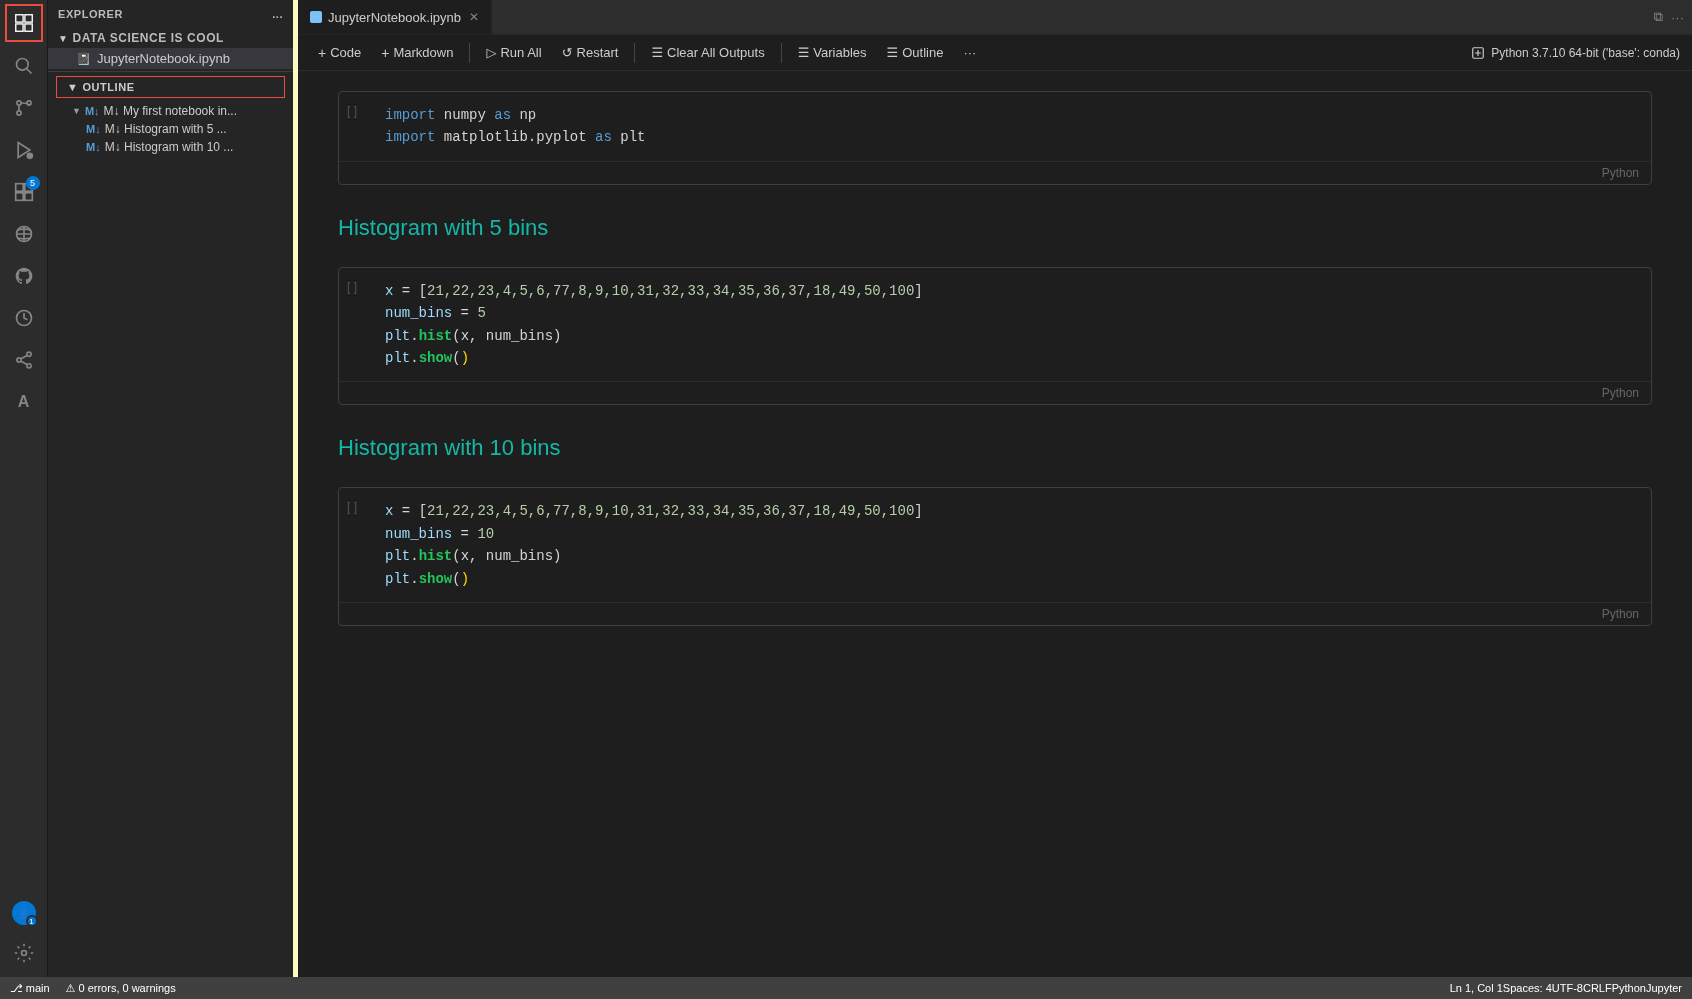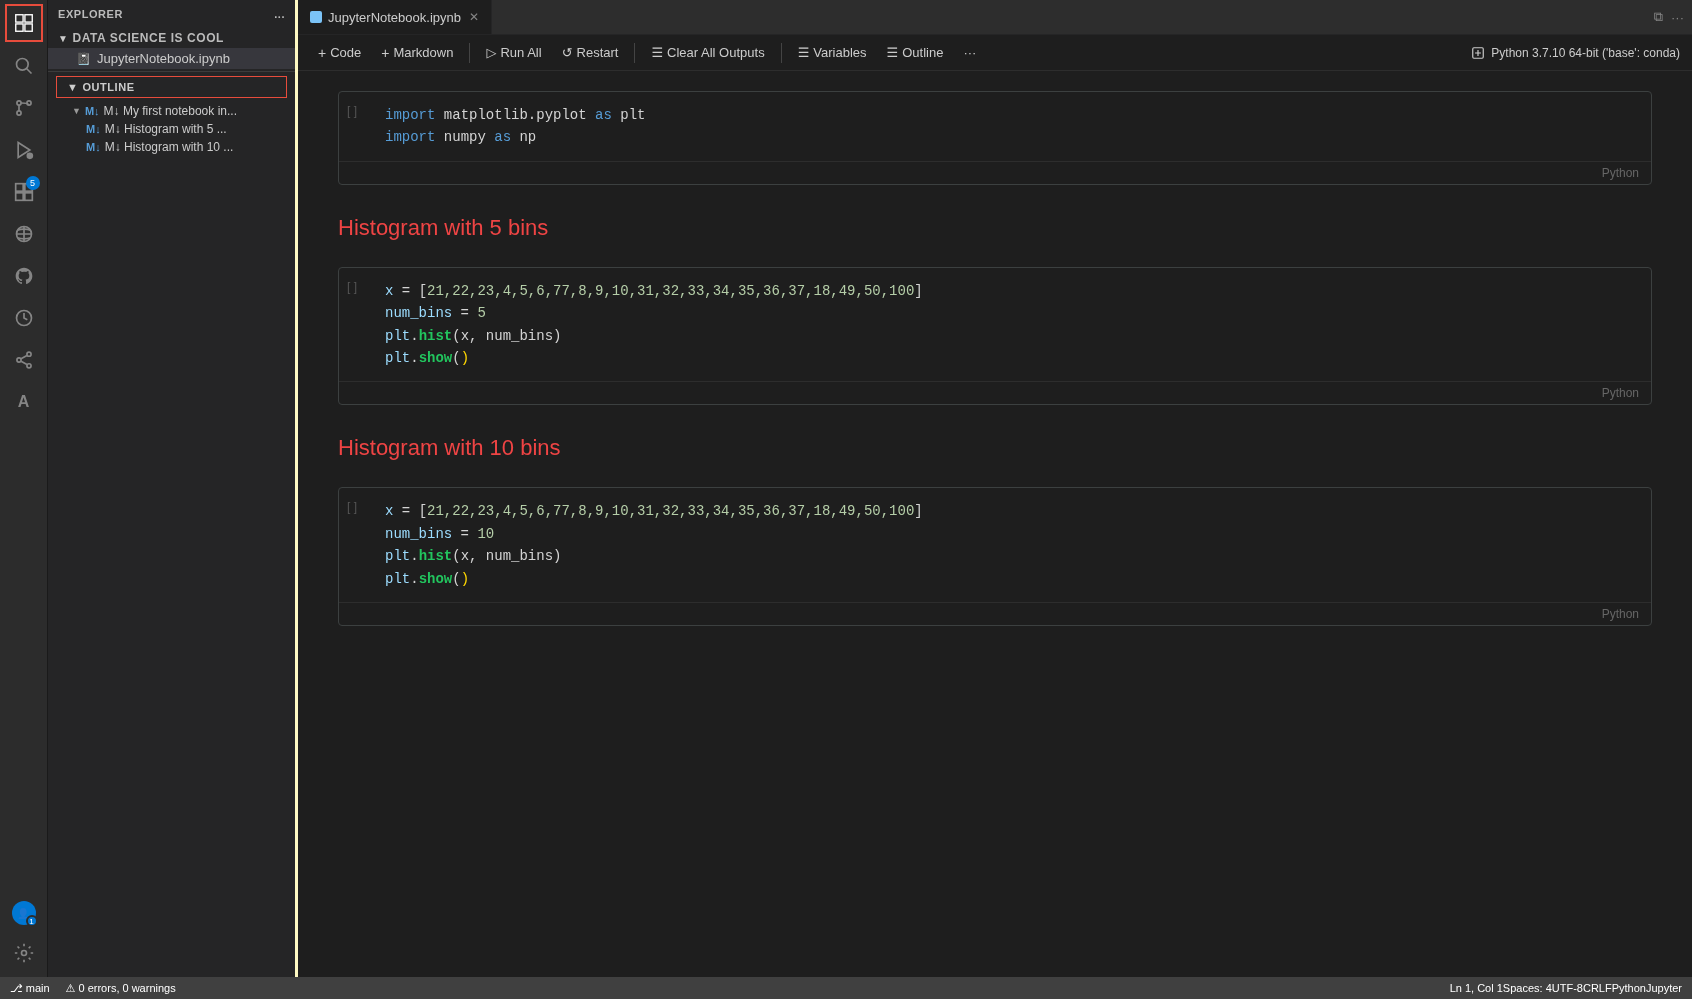--- a/index.html
+++ b/index.html
@@ -92,21 +92,21 @@
     }
 
     
     .sidebar {
       width: 250px;
       background: #252526;
       display: flex;
       flex-direction: column;
       flex-shrink: 0;
       overflow: hidden;
-      border-right: 3px solid #fef9c3;
+      border-right: 5px solid #fef9c3;
     }
     .sidebar-header {
       display: flex;
       align-items: center;
       justify-content: space-between;
       padding: 8px 10px;
       color: #bbb;
       font-size: 11px;
       font-weight: 600;
       letter-spacing: 0.05em;
@@ -282,21 +282,21 @@
       font-size: 28px;
       font-weight: 400;
       color: #d4d4d4;
       margin-bottom: 24px;
       padding: 10px 0;
     }
 
     .nb-section-title {
       font-size: 22px;
       font-weight: 400;
-      color: #ef4444;
+      color: #14b8a6;
       margin: 20px 0 16px 0;
       padding: 10px 0;
     }
 
     .cell {
       border: 1px solid #3c4040;
       border-radius: 4px;
       margin-bottom: 16px;
       background: #1e1e1e;
       position: relative;
@@ -561,22 +561,22 @@
       <div class="notebook">
 
 
         <div class="cell">
           <div class="cell-layout">
             <div class="cell-gutter">
               <span class="cell-bracket">[ ]</span>
             </div>
             <div class="cell-content">
               <div class="code-area">
+                <div><span class="kw">import</span><span class="plain"> numpy </span><span class="kw">as</span><span class="plain"> np</span></div>
                 <div><span class="kw">import</span><span class="plain"> matplotlib.pyplot </span><span class="kw">as</span><span class="plain"> plt</span></div>
-                <div><span class="kw">import</span><span class="plain"> numpy </span><span class="kw">as</span><span class="plain"> np</span></div>
               </div>
             </div>
           </div>
           <div class="cell-footer">
             <span>Python</span>
           </div>
         </div>
 
         <div class="nb-section-title">Histogram with 5 bins</div>
 

